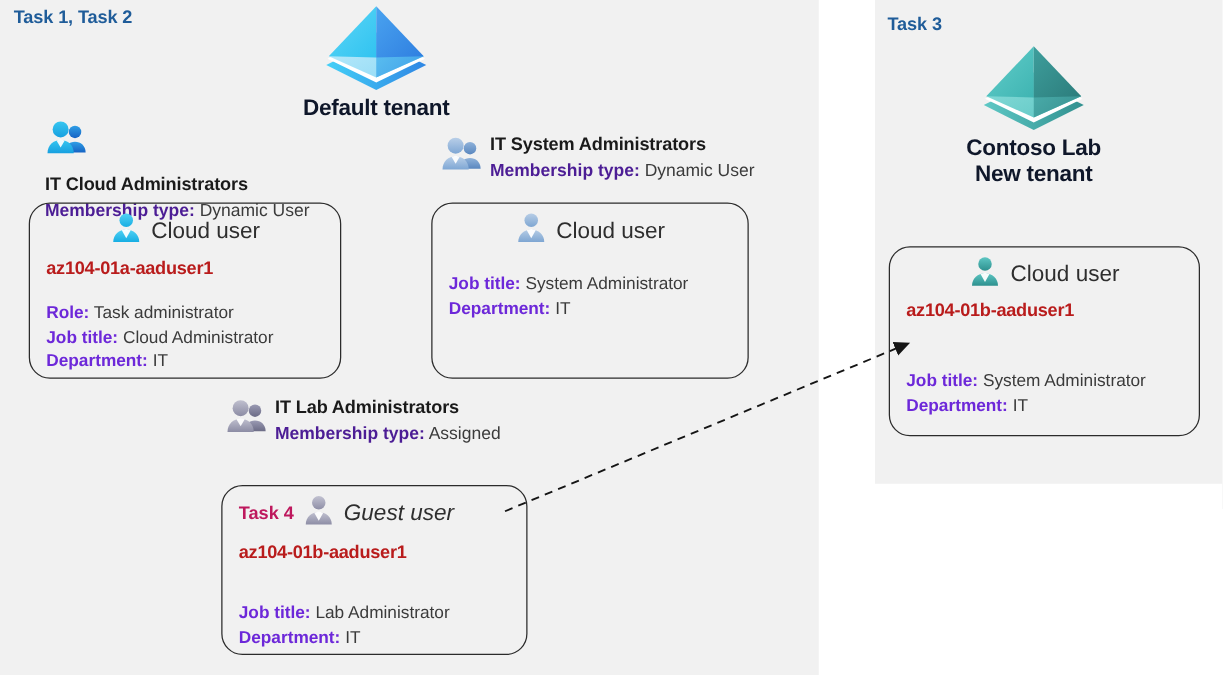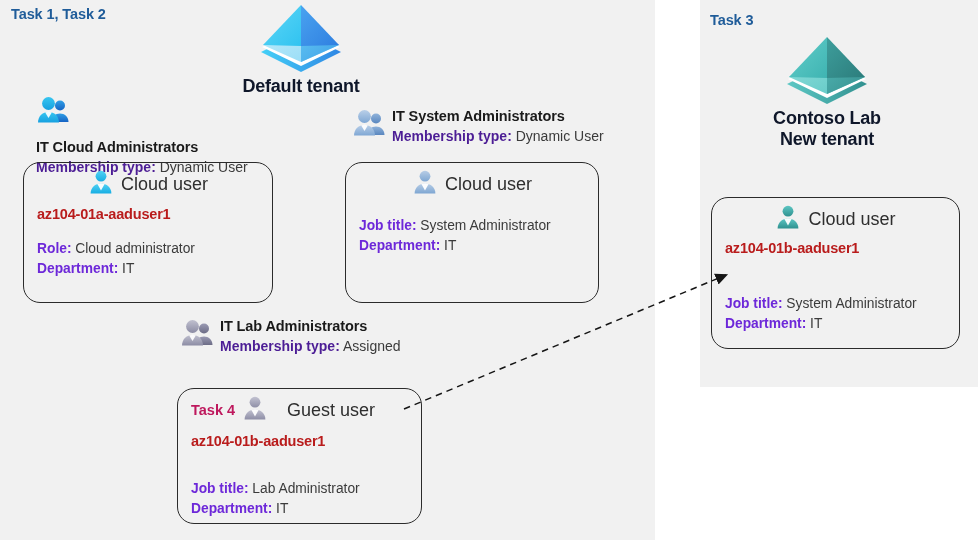--- a/index.html
+++ b/index.html
@@ -284,21 +284,24 @@
           <circle cx="13" cy="7.2" r="5.4" fill="url(#cu1)"></circle>
           <path d="M2.6 24.5c0-6 4.7-10 10.4-10s10.4 4 10.4 10z" fill="url(#cu1)"></path>
           <path d="M9.4 15.1 13 21.6l3.6-6.5-3.6-.9z" fill="#ffffff" opacity="0.95"></path>
         </svg>
       </span>
       <span class="usertype">Cloud user</span>
     </div>
     <div class="card-name" style="margin-top:7px;">az104-01a-aaduser1</div>
     <div class="card-attrs" style="margin-top:17px;">
       <div class="attr"><b>Role:</b>
-        <span>Cloud administrator</span>
+        <span>Task administrator</span>
+      </div>
+      <div class="attr"><b>Job title:</b>
+        <span>Cloud Administrator</span>
       </div>
       <div class="attr"><b>Department:</b>
         <span>IT</span>
       </div>
     </div>
   </div>
 
   <div class="card" id="card-2">
     <div class="card-head centered">
       <span>
@@ -363,21 +366,21 @@
             <linearGradient id="gu4" x1="0" y1="0" x2="0" y2="1">
               <stop offset="0" stop-color="#c2c2d1"></stop>
                 <stop offset="1" stop-color="#8e8ea6"></stop>
             </linearGradient>
           </defs>
           <circle cx="13" cy="7.2" r="5.4" fill="url(#gu4)"></circle>
           <path d="M2.6 24.5c0-6 4.7-10 10.4-10s10.4 4 10.4 10z" fill="url(#gu4)"></path>
           <path d="M9.4 15.1 13 21.6l3.6-6.5-3.6-.9z" fill="#ffffff" opacity="0.95"></path>
         </svg>
       </span>
-      <span class="usertype" style="margin-left:12px;">Guest user</span>
+      <span class="usertype" style="margin-left:0;font-style:italic;">Guest user</span>
     </div>
     <div class="card-name" style="margin-top:8px;">az104-01b-aaduser1</div>
     <div class="card-attrs" style="margin-top:30px;">
       <div class="attr"><b>Job title:</b>
         <span>Lab Administrator</span>
       </div>
       <div class="attr"><b>Department:</b>
         <span>IT</span>
       </div>
     </div>

